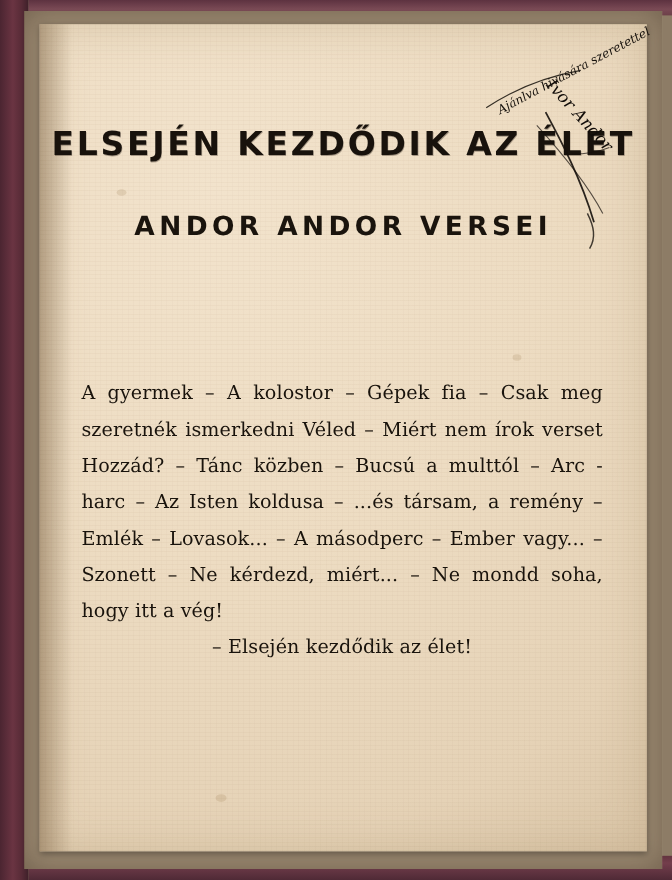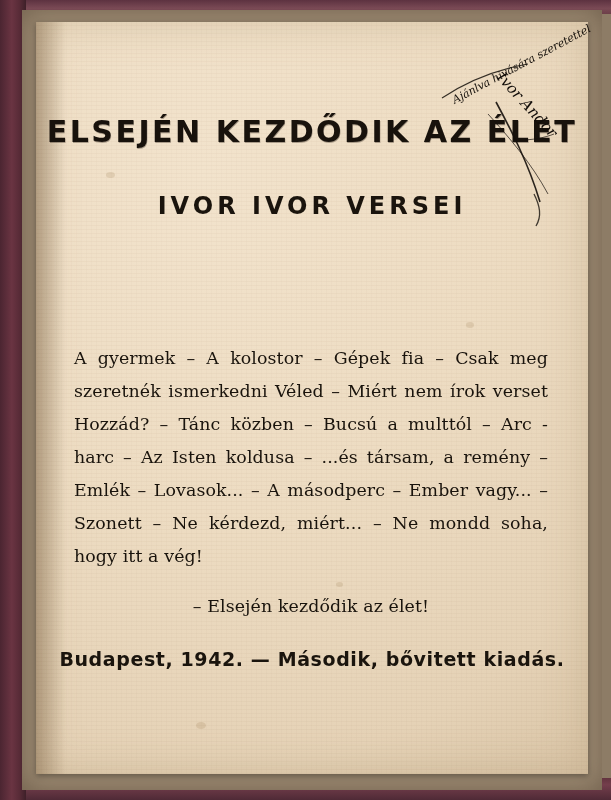--- a/index.html
+++ b/index.html
@@ -136,21 +136,21 @@
     font-family: "DejaVu Serif", serif;
     font-size: 17.4px;
     line-height: 33px;
     color: #19130c;
     text-align: justify;
     letter-spacing: 0.1px;
   }
   #contents .last-line {
     display: block;
     text-align: center;
-    margin-top: 17px;
+    margin-top: 0px;
   }
 
   #imprint {
     position: absolute;
     left: 0;
     top: 626px;
     width: 552px;
     text-align: center;
     font-family: "DejaVu Sans", sans-serif;
     font-weight: bold;
@@ -220,28 +220,27 @@
 
     <div id="page-gutter"></div>
 
     <div class="spot" style="left:70px; top:150px; width:9px; height:6px;"></div>
     <div class="spot" style="left:300px; top:560px; width:7px; height:5px;"></div>
     <div class="spot" style="left:160px; top:700px; width:10px; height:7px;"></div>
     <div class="spot" style="left:430px; top:300px; width:8px; height:6px;"></div>
 
     <div class="title" id="title-main">ELSEJÉN KEZDŐDIK AZ ÉLET</div>
 
-    <div id="subtitle">IVOR IVOR VERSEI</div>
+    <div id="subtitle">ANDOR ANDOR VERSEI</div>
 
     <div id="contents">
       <span>A gyermek – A kolostor – Gépek fia – Csak meg szeretnék ismerkedni Véled – Miért nem írok verset Hozzád? – Tánc közben – Bucsú a multtól – Arc - harc – Az Isten koldusa – ...és társam, a remény – Emlék – Lovasok... – A másodperc – Ember vagy... – Szonett – Ne kérdezd, miért... – Ne mondd soha, hogy itt a vég!</span>
       <span class="last-line">– Elsején kezdődik az élet!</span>
     </div>
 
-    <div id="imprint">Budapest, 1942. — Második, bővitett kiadás.</div>
 
     <div id="annotation">
       <svg class="ink" width="140" height="190" viewBox="0 0 140 190">
         <path d="M6 54 C30 38, 58 26, 92 20" stroke="#15100b" stroke-width="1.1" fill="none" opacity="0.85"></path>
         <path d="M60 58 C74 84, 92 118, 104 158" stroke="#15100b" stroke-width="1.6" fill="none" opacity="0.9"></path>
         <path d="M52 70 C72 92, 96 120, 112 150" stroke="#15100b" stroke-width="1.0" fill="none" opacity="0.7"></path>
         <path d="M98 150 C104 162, 106 172, 100 182" stroke="#15100b" stroke-width="1.3" fill="none" opacity="0.8"></path>
         <path d="M84 96 C96 96, 108 94, 118 90" stroke="#15100b" stroke-width="1.0" fill="none" opacity="0.7"></path>
       </svg>
       <div id="annot-text">Ajánlva hivására szeretettel</div>

